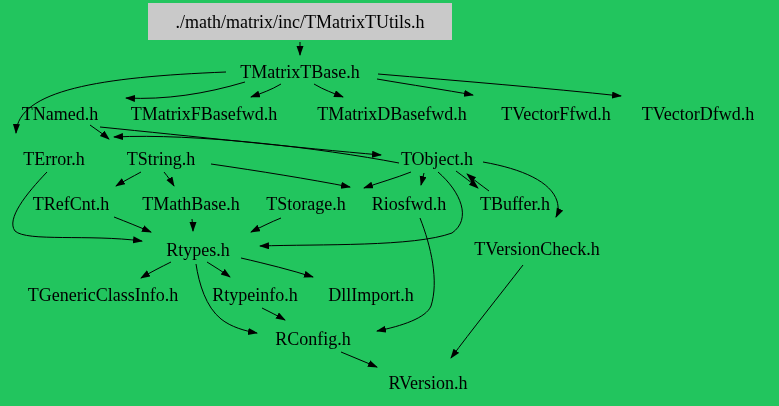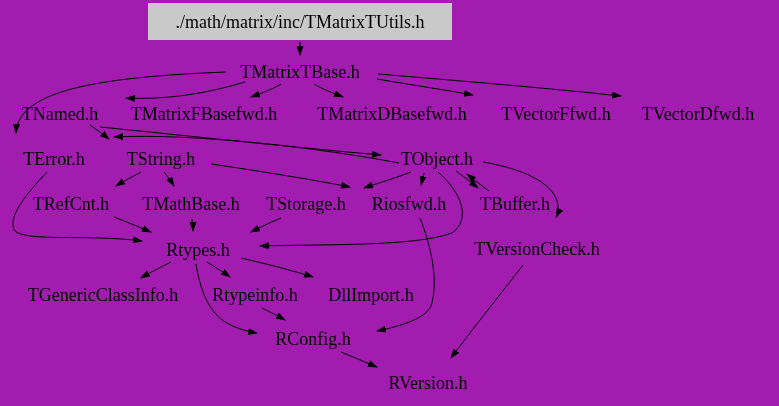--- a/index.html
+++ b/index.html
@@ -1,16 +1,16 @@
 <!DOCTYPE html>
 <html><head>
 <meta charset="utf-8">
 <style>
   html,body{margin:0;padding:0;background:#ffffff;}
-  #stage{position:relative;width:779px;height:406px;background:#a21caf;overflow:hidden;}
+  #stage{position:relative;width:779px;height:406px;background:#22c55e;overflow:hidden;}
   #graph-svg{display:block;width:779px;height:406px;}
   #graph-svg text{font-family:"Liberation Serif","DejaVu Serif",serif;font-size:18px;fill:#000;text-anchor:middle;}
   #graph-svg path.edge{fill:none;stroke:#000;stroke-width:1;}
   #graph-svg rect.title-box{stroke:none;}
 </style>
 </head>
 <body>
 
 <div id="stage">
   <svg id="graph-svg" viewBox="0 0 779 406" xmlns="http://www.w3.org/2000/svg">

